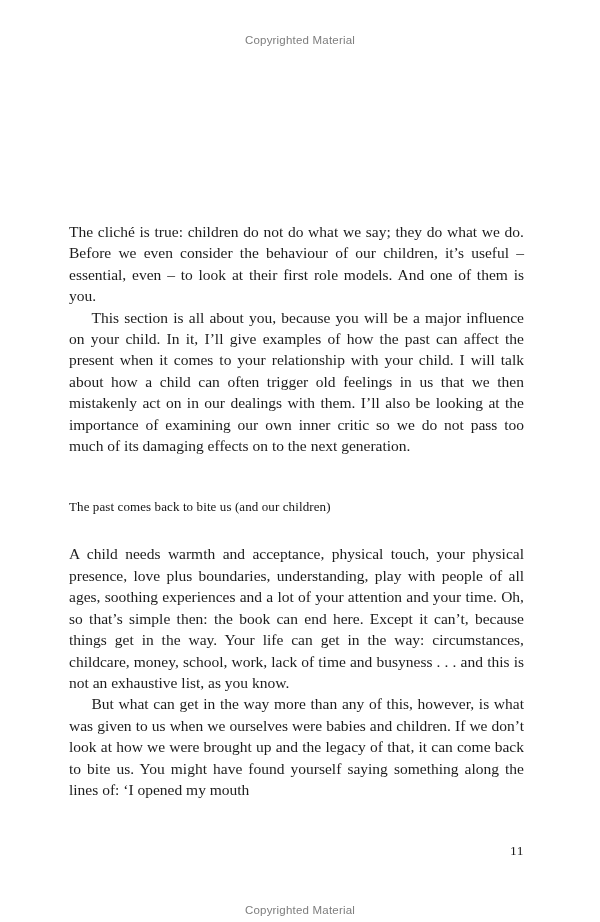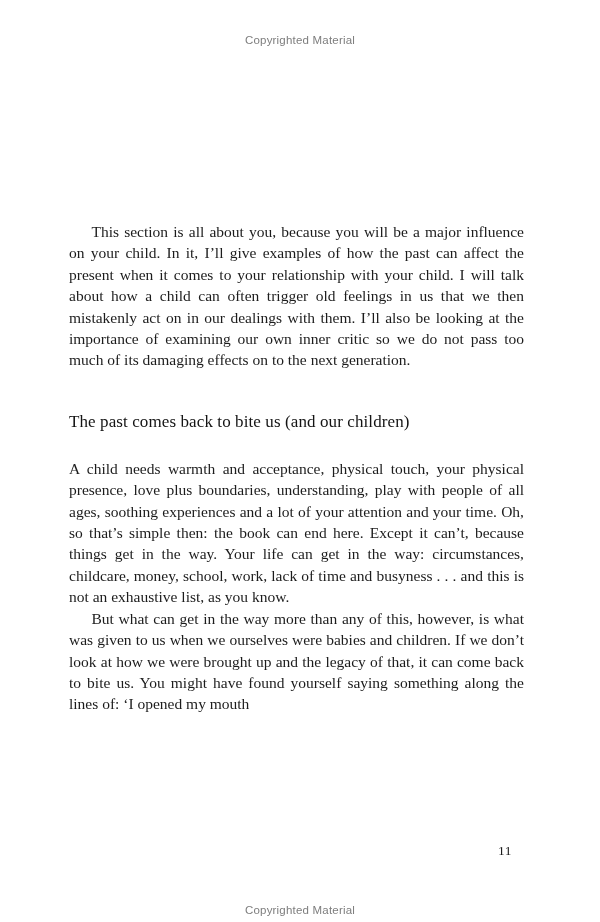--- a/index.html
+++ b/index.html
@@ -34,46 +34,47 @@
     width: 455px;
     color: #1c1c1c;
     font-size: 15.5px;
     line-height: 21.4px;
     text-align: justify;
   }
   .para { margin: 0; }
   .para.indent { text-indent: 1.45em; font-family: Liberation Serif, serif; }
   .section-heading {
     font-weight: normal;
-    font-size: 17px;
+    font-size: 13px;
     line-height: 25px;
     color: #141414;
     text-align: left;
     margin: 38px 0 24px 0;
     letter-spacing: 0.1px;
   }
   .page-number {
     position: absolute;
     top: 828px;
-    left: 57px;
+    left: 69px;
     width: 455px;
     text-align: right;
     font-size: 13.5px;
     color: #1c1c1c;
     letter-spacing: 0.5px;
   }
 </style>
 </head>
 <body>
 
 <div class="book-page">
 
   <div class="notice top">Copyrighted Material</div>
 
   <div class="text-block">
+    <p class="para">The cliché is true: children do not do what we say; they do what we do. Before we even consider the behaviour of our children, it’s useful – essential, even – to look at their first role models. And one of them is you.</p>
     <p class="para indent">This section is all about you, because you will be a major influence on your child. In it, I’ll give examples of how the past can affect the present when it comes to your relationship with your child. I will talk about how a child can often trigger old feelings in us that we then mistakenly act on in our dealings with them. I’ll also be looking at the importance of examining our own inner critic so we do not pass too much of its damaging effects on to the next generation.</p>
 
     <h2 class="section-heading">The past comes back to bite us (and our children)</h2>
 
     <p class="para">A child needs warmth and acceptance, physical touch, your physical presence, love plus boundaries, understanding, play with people of all ages, soothing experiences and a lot of your attention and your time. Oh, so that’s simple then: the book can end here. Except it can’t, because things get in the way. Your life can get in the way: circumstances, childcare, money, school, work, lack of time and busyness . . . and this is not an exhaustive list, as you know.</p>
     <p class="para indent">But what can get in the way more than any of this, however, is what was given to us when we ourselves were babies and children. If we don’t look at how we were brought up and the legacy of that, it can come back to bite us. You might have found yourself saying something along the lines of: ‘I opened my mouth</p>
   </div>
 
   <div class="page-number">11</div>
 

